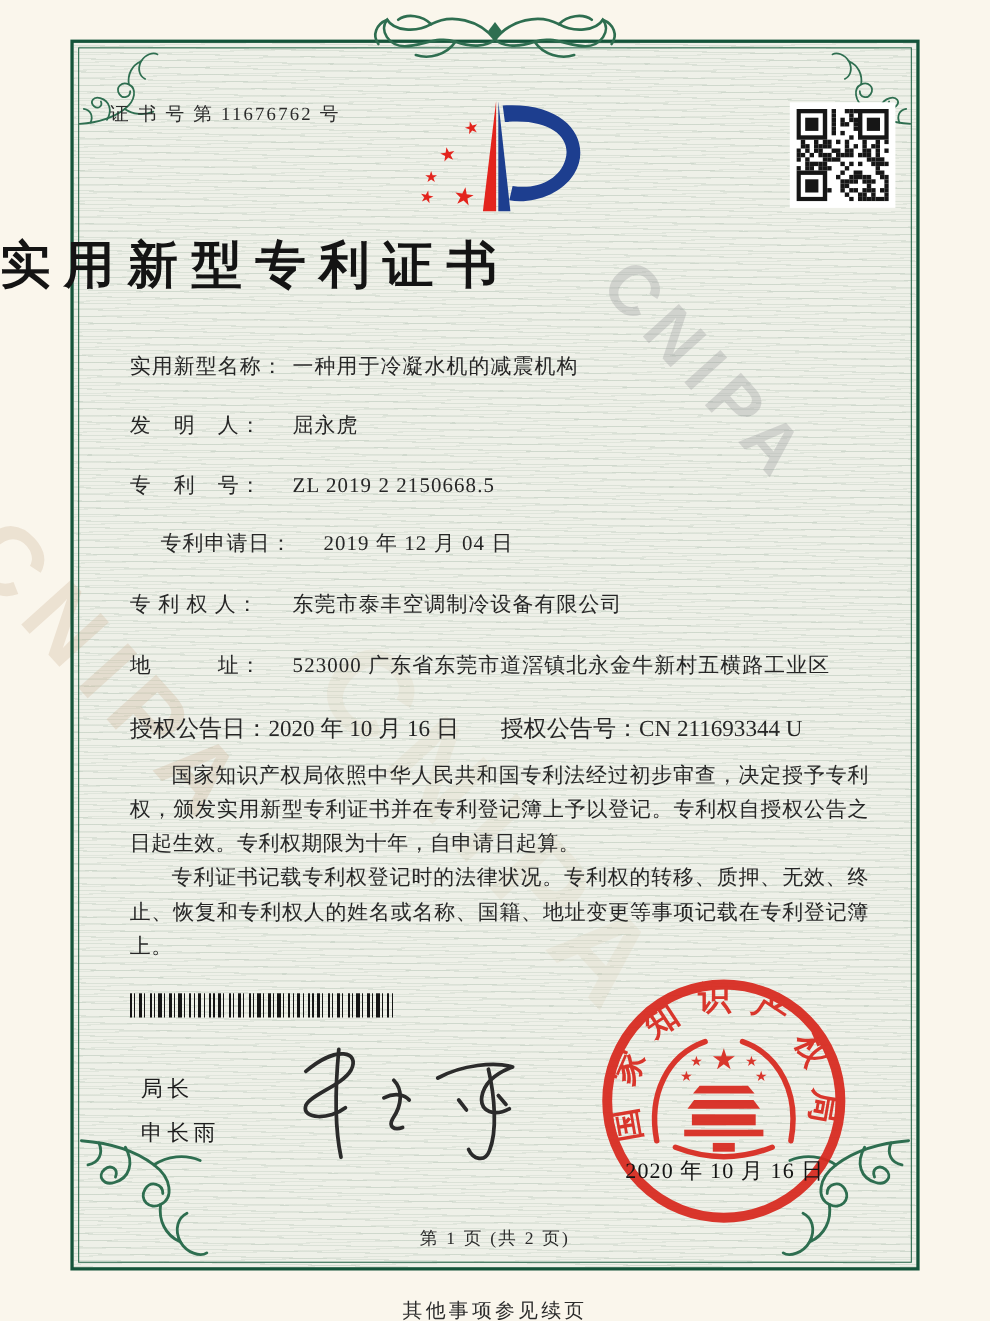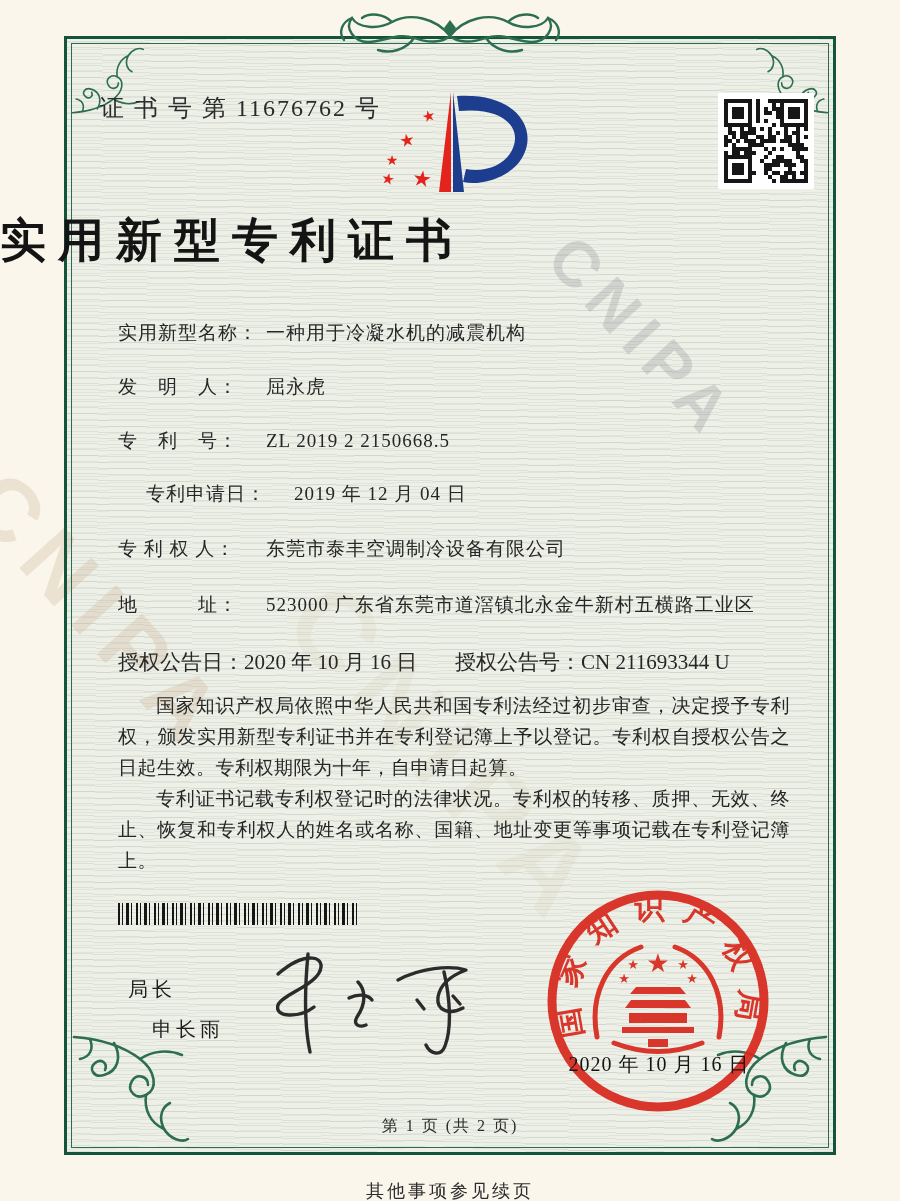--- a/index.html
+++ b/index.html
@@ -17,21 +17,21 @@
   .frame-outer{position:absolute;left:64px;top:36px;right:64px;bottom:46px;border:3px solid #14543a;pointer-events:none;}
   .frame-inner{position:absolute;left:71px;top:43px;right:71px;bottom:53px;border:1px solid #2c6b4e;pointer-events:none;}
 
   .ornaments{position:absolute;left:0;top:0;width:900px;height:1201px;pointer-events:none;}
 
   .wm{position:absolute;font-family:"Liberation Sans",sans-serif;font-weight:bold;pointer-events:none;white-space:nowrap;}
   .wm1{left:520px;top:300px;font-size:64px;letter-spacing:10px;color:rgba(150,150,152,.32);transform:rotate(48deg);}
   .wm2{left:-70px;top:560px;font-size:88px;letter-spacing:14px;color:rgba(206,180,148,.30);transform:rotate(48deg);}
   .wm3{left:240px;top:690px;font-size:110px;letter-spacing:16px;color:rgba(210,192,162,.16);transform:rotate(48deg);}
 
-  .cert-no{position:absolute;left:100px;top:92px;font-size:24px;letter-spacing:2px;color:#2b2b2b;}
+  .cert-no{position:absolute;left:100px;top:92px;font-size:17px;letter-spacing:2px;color:#2b2b2b;}
   .logo{position:absolute;left:363px;top:88px;width:178px;height:110px;}
   .qr{position:absolute;left:718px;top:93px;width:96px;height:96px;background:#fff;padding:6px;box-sizing:border-box;}
   .qr svg{display:block;width:84px;height:84px;}
 
   .title{position:absolute;left:0;top:210px;width:100%;text-align:left;font-size:46px;font-weight:bold;letter-spacing:12px;color:#141414;}
 
   .fields{position:absolute;left:118px;top:320px;width:680px;font-size:19px;color:#262626;}
   .frow{position:absolute;left:0;white-space:nowrap;}
   .frow .lab{display:inline-block;min-width:148px;letter-spacing:1px;}
   .frow .val{letter-spacing:1px;}
@@ -39,21 +39,21 @@
   .grant{position:absolute;left:118px;top:648px;width:700px;font-size:21px;color:#262626;white-space:nowrap;}
   .grant .g2{position:absolute;left:337px;top:0;}
 
   .body-text{position:absolute;left:118px;top:690px;width:672px;font-size:19px;line-height:31px;color:#262626;text-align:justify;}
   .body-text p{margin:0;text-indent:2em;letter-spacing:.5px;}
 
   .barcode{position:absolute;left:118px;top:903px;width:240px;height:22px;
     background:repeating-linear-gradient(90deg,#151515 0 2px,rgba(0,0,0,0) 2px 4px,#151515 4px 5px,rgba(0,0,0,0) 5px 8px,#151515 8px 11px,rgba(0,0,0,0) 11px 13px,#151515 13px 14px,rgba(0,0,0,0) 14px 18px);}
 
   .director-title{position:absolute;left:128px;top:976px;font-size:20px;letter-spacing:4px;color:#1e1e1e;text-align:right;}
-  .director-name{position:absolute;left:128px;top:1016px;font-size:20px;letter-spacing:4px;color:#1e1e1e;margin-left:24px;}
+  .director-name{position:absolute;left:128px;top:1016px;font-size:20px;letter-spacing:4px;color:#1e1e1e;}
   .signature{position:absolute;left:252px;top:938px;width:240px;height:135px;}
 
   .seal{position:absolute;left:534px;top:877px;width:248px;height:248px;opacity:.93;}
   .seal-date{position:absolute;left:553px;top:1051px;width:212px;text-align:center;font-size:20px;letter-spacing:1px;color:#141414;}
 
   .page-indicator{position:absolute;left:0;top:1116px;width:100%;text-align:center;font-size:16px;letter-spacing:2px;color:#2b2b2b;}
   .continuation{position:absolute;left:0;top:1163px;width:100%;text-align:center;font-size:18px;letter-spacing:3px;color:#2b2b2b;margin-top:16px;}
 </style>
 </head>
 <body>

